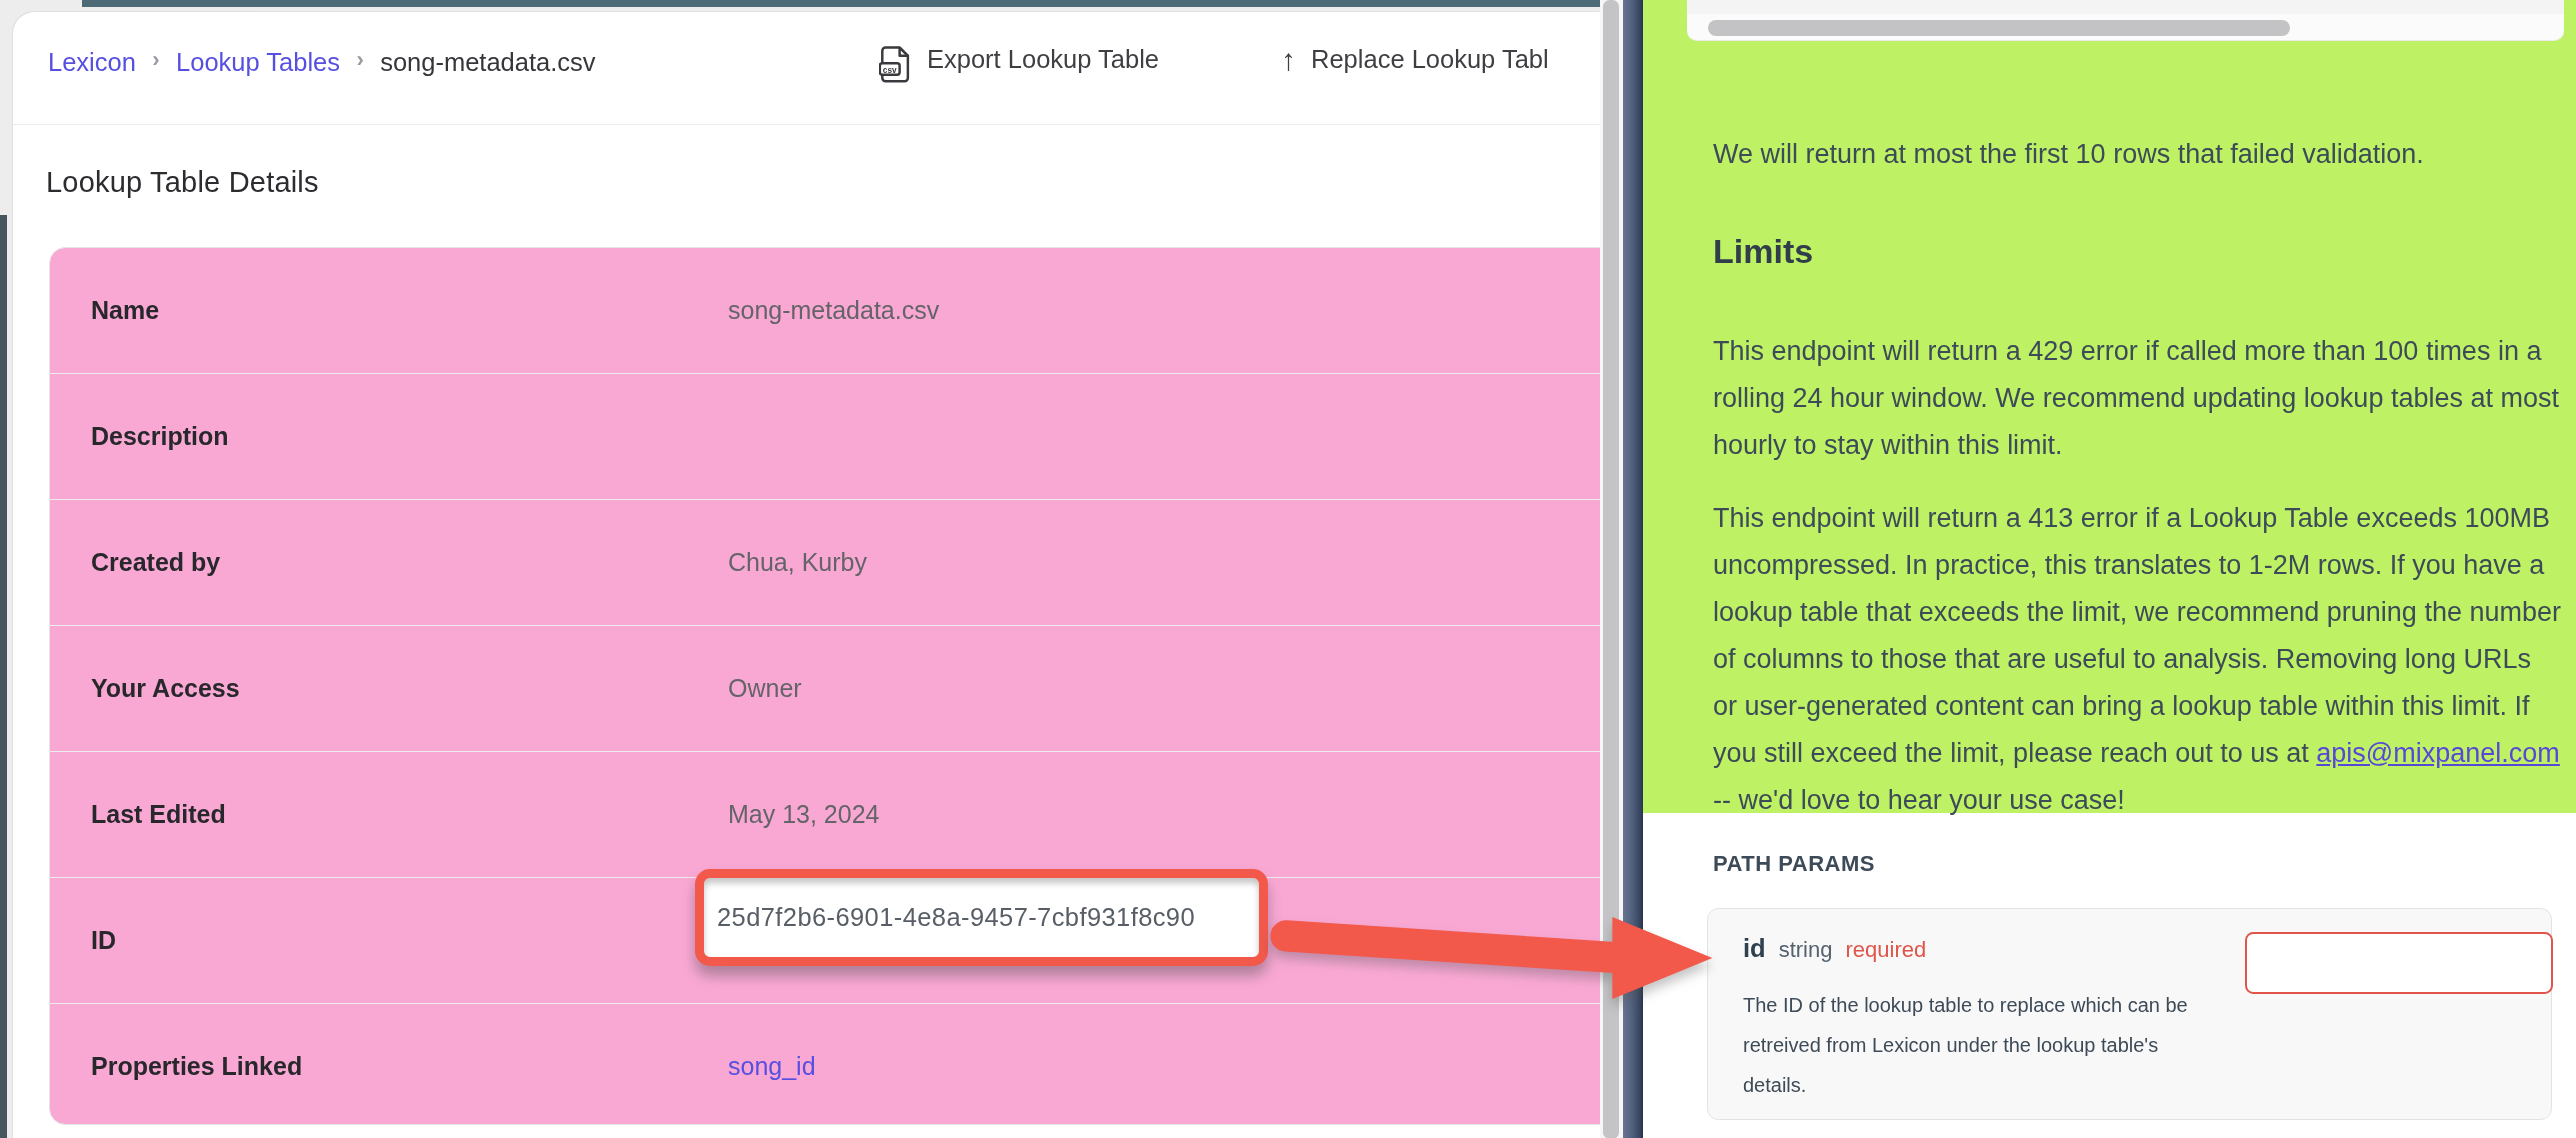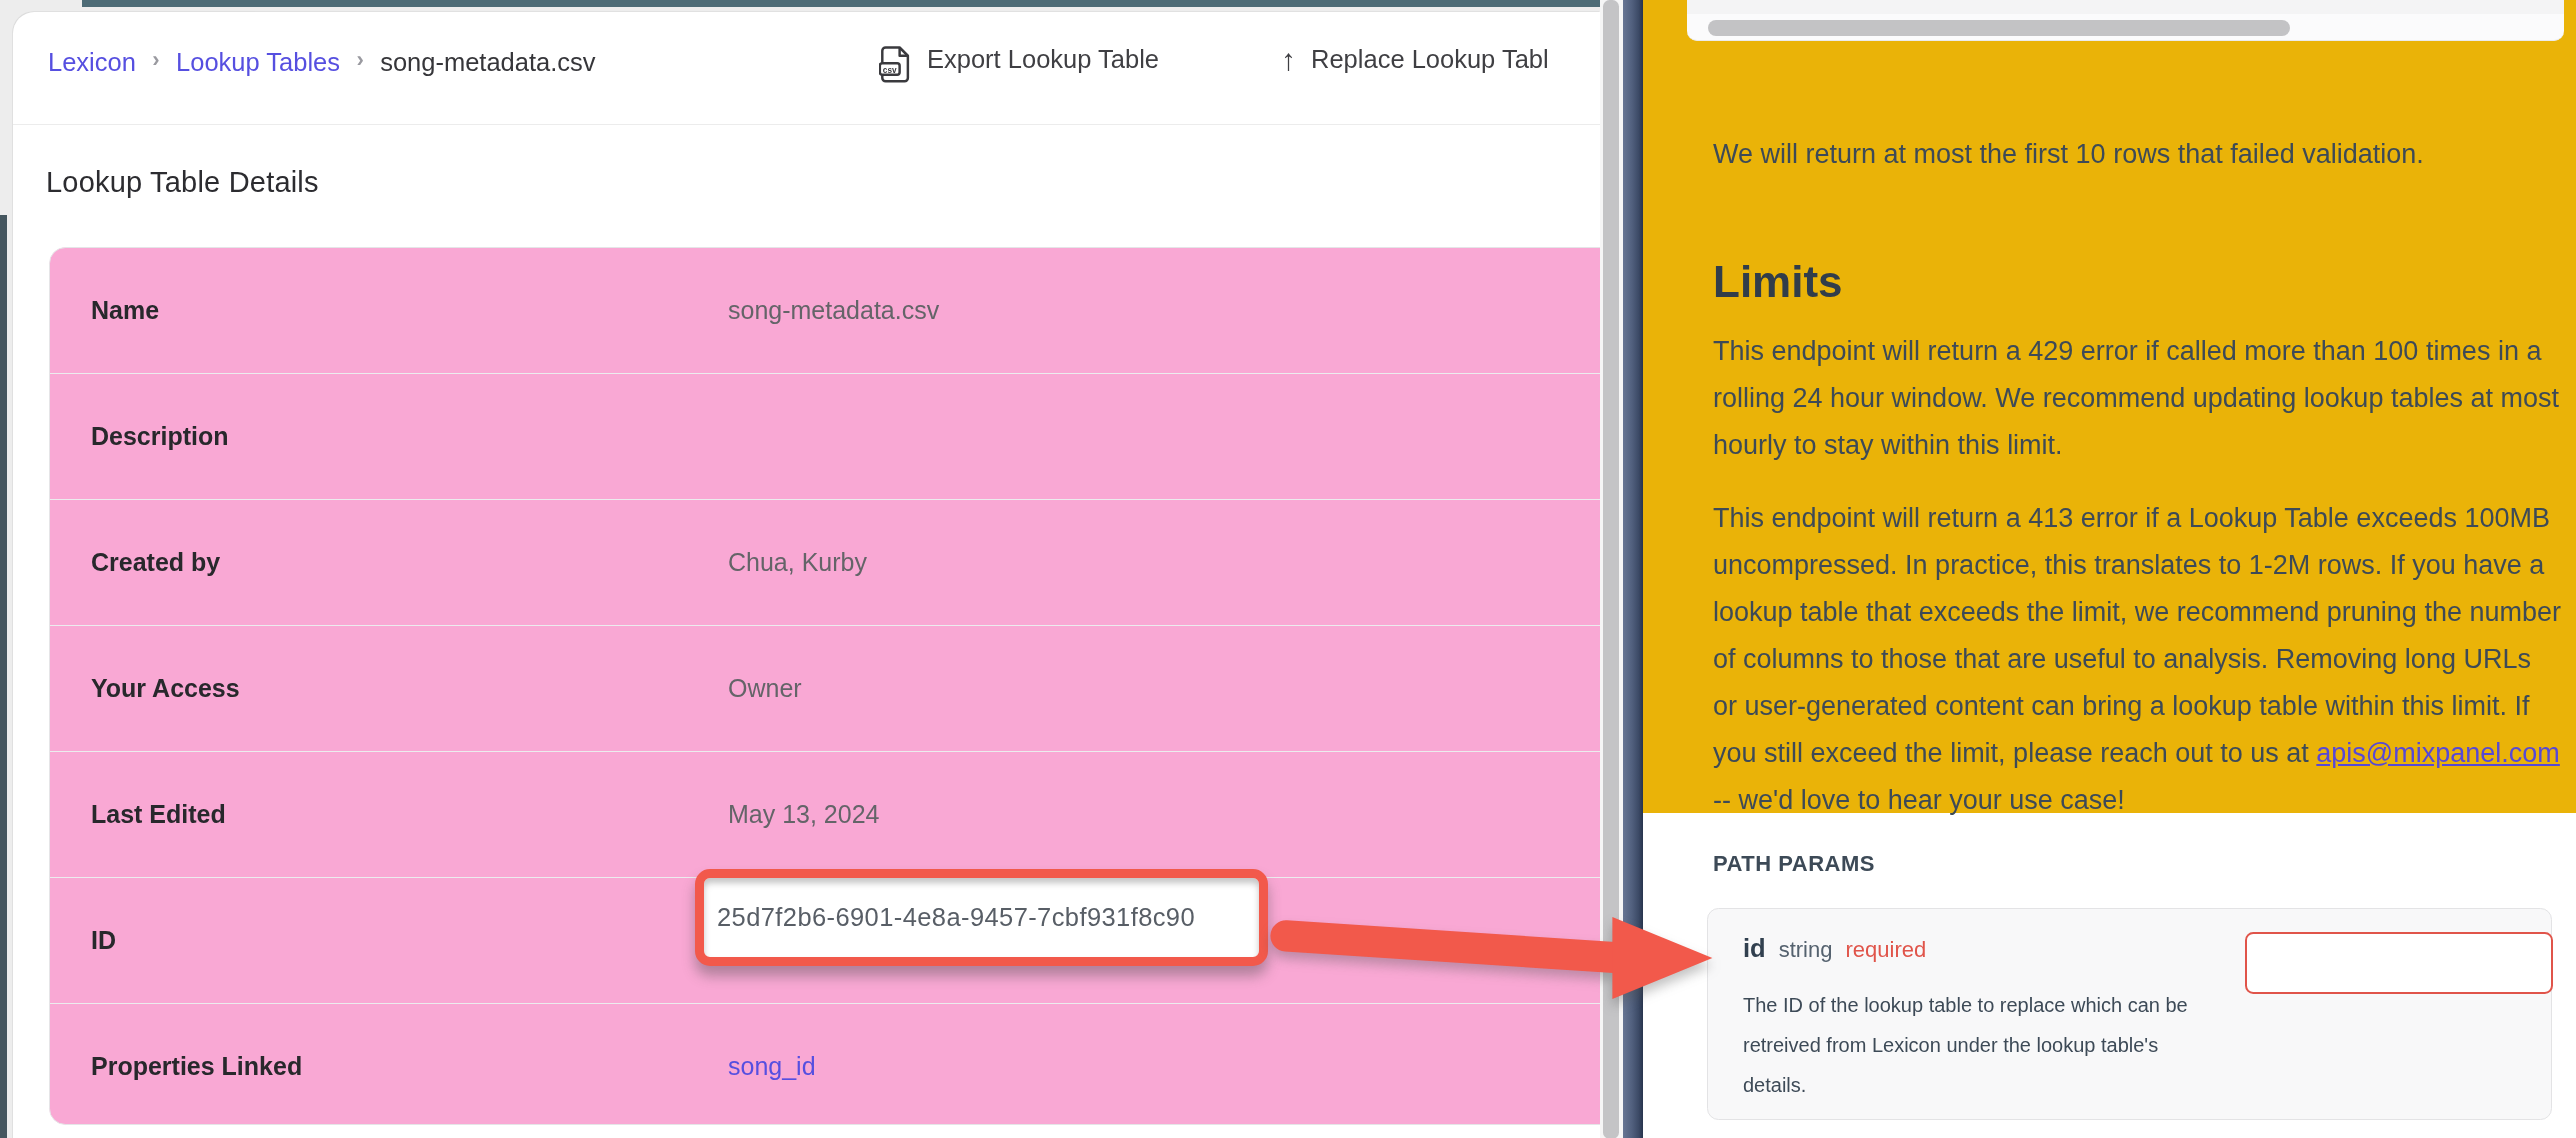--- a/index.html
+++ b/index.html
@@ -47,27 +47,27 @@
     box-shadow:0 10px 13px rgba(70,70,70,.40), inset 0 5px 6.6px rgba(90,90,90,.35);
     display:flex;align-items:center;z-index:30;
   }
   .id-highlight-box .id-text{font-size:25.5px;color:#585e66;padding-left:13px;white-space:nowrap;letter-spacing:0.4px;}
   
   .v-scroll-strip{position:absolute;left:1600px;top:0;width:23px;height:1139px;background:#f6f6f6;}
   .v-scroll-thumb{position:absolute;left:3.3px;top:0;width:15.6px;height:1139px;background:#c4c4c6;border-radius:6.6px;}
   .navy-strip{position:absolute;left:1623px;top:0;width:20px;height:1139px;
     background:linear-gradient(90deg,#677593 0%,#51607e 45%,#3c4a66 78%,#27344d 100%);}
   
-  .right-region{position:absolute;left:1643px;top:0;width:933px;height:813px;background:#eab308;text-decoration:underline;}
+  .right-region{position:absolute;left:1643px;top:0;width:933px;height:813px;background:#bef264;text-decoration:underline;}
   .h-scroll-band{position:absolute;left:44px;top:0;width:877px;height:14px;background:#f4f4f5;}
   .h-scroll-container{position:absolute;left:44px;top:14px;width:877px;height:26px;background:#fbfbfc;border-bottom:1.6px solid #ebebec;border-radius:0 0 10px 10px;}
   .h-scroll-thumb{position:absolute;left:21.4px;top:5.8px;width:582px;height:16.4px;background:#c3c3c5;border-radius:8.2px;}
   .doc-text{position:absolute;left:70px;width:848px;font-size:27px;line-height:47px;color:#3d4a57;}
   .doc-intro{top:104px;}
-  .doc-h2{position:absolute;left:70px;top:220px;font-size:44px;font-weight:600;color:#313d4a;}
+  .doc-h2{position:absolute;left:70px;top:204px;font-size:34px;font-weight:600;color:#313d4a;}
   .doc-p1{top:301px;}
   .doc-p2{top:468px;}
   .doc-link{color:#5749d6;text-decoration:underline;cursor:pointer;}
   .path-params-heading{position:absolute;left:70px;top:851px;font-size:22px;font-weight:600;color:#3d4a57;letter-spacing:0.5px;}
   .param-card{
     position:absolute;left:64px;top:908px;width:843px;height:210px;
     background:#f8f8f9;border:1.6px solid #e3e3e5;border-radius:11.5px;
   }
   .param-title{position:absolute;left:35px;top:25px;display:flex;align-items:baseline;gap:13px;}
   .param-name{font-size:25.5px;font-weight:700;color:#31404f;}

